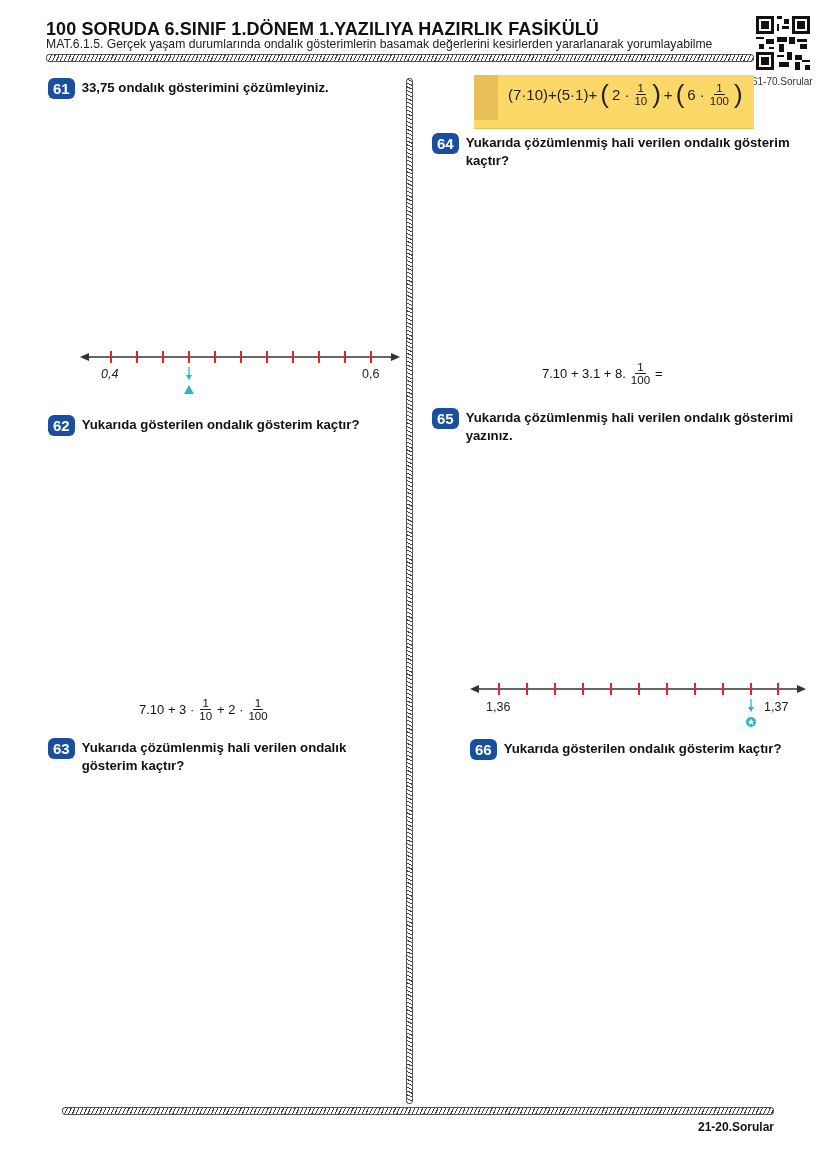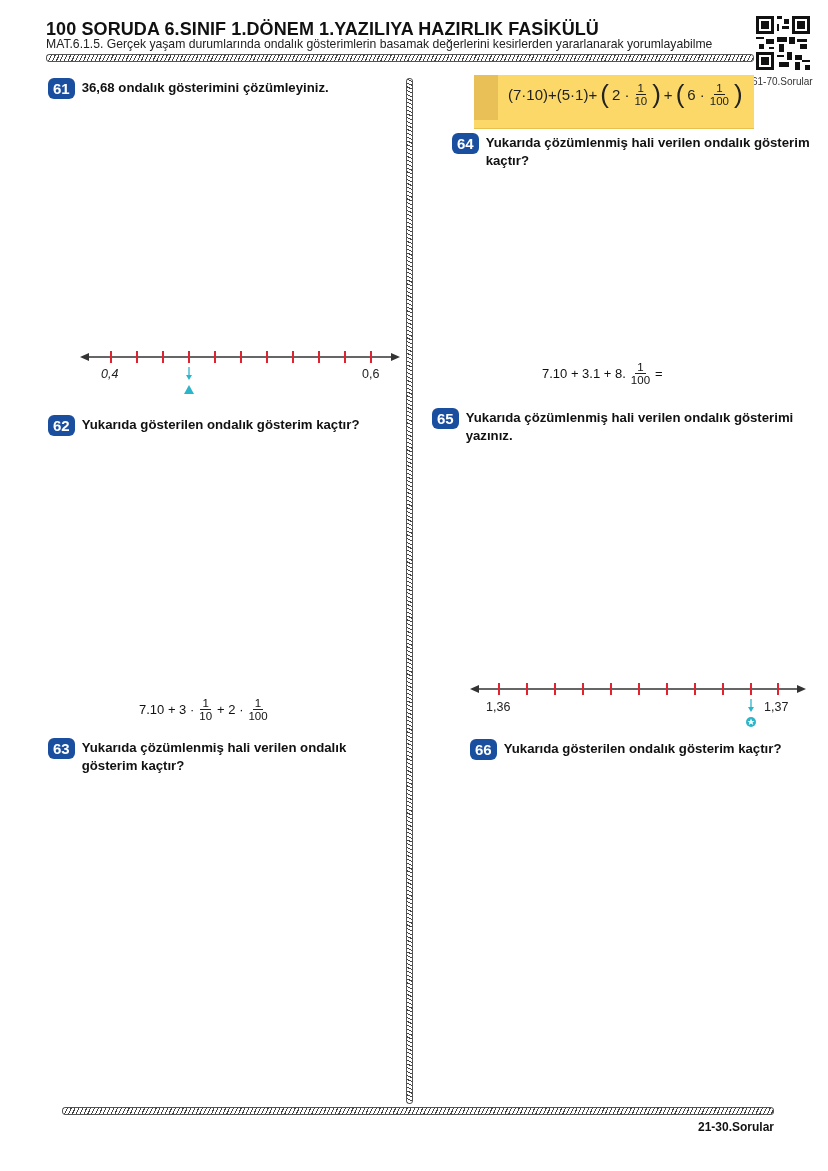--- a/index.html
+++ b/index.html
@@ -64,21 +64,21 @@
       <rect x="19" y="19" width="2" height="2"></rect>
       <rect x="5" y="12" width="2" height="1"></rect>
   </g>
 </svg>
 <div class="abs qr-label">61-70.Sorular</div>
 
 <div class="abs vrope" style="left:406px;top:78px;height:1024px;"></div>
 
 <div class="abs q" style="left:48px;top:78px;">
   <span class="badge">61</span>
-  <span class="text">36,68 ondalık gösterimini çözümleyiniz.</span>
+  <span class="text">33,75 ondalık gösterimini çözümleyiniz.</span>
 </div>
 
 <svg class="abs" style="left:80px;top:346px;" width="322" height="50">
   <line x1="6" y1="11" x2="314" y2="11" stroke="#333" stroke-width="1.6"></line>
   <polygon points="0,11 9,7 9,15" fill="#333"></polygon>
   <polygon points="320,11 311,7 311,15" fill="#333"></polygon>
   <g stroke="#e0242f" stroke-width="2">
     <line x1="31" y1="5" x2="31" y2="17"></line>
       <line x1="57" y1="5" x2="57" y2="17"></line>
       <line x1="83" y1="5" x2="83" y2="17"></line>
@@ -136,21 +136,21 @@
     <span class="paren">(</span>
     <span>6 ·</span>
     <span class="frac">
         <span class="num">1</span>
         <span>100</span>
       </span>
     <span class="paren">)</span>
   </div>
 </div>
 
-<div class="abs q" style="left:452px;top:133px;width:370px;">
+<div class="abs q" style="left:432px;top:133px;width:370px;">
   <span class="badge">64</span>
   <span class="text">Yukarıda çözümlenmiş hali verilen ondalık gösterim kaçtır?</span>
 </div>
 
 <div class="abs formula" style="left:542px;top:361px;">
   <span>7.10 + 3.1 + 8.</span>
   <span class="frac">
       <span class="num">1</span>
       <span>100</span>
     </span>
@@ -188,13 +188,13 @@
 </svg>
 <div class="abs nl-label" style="left:486px;top:700px;">1,36</div>
 <div class="abs nl-label" style="left:764px;top:700px;">1,37</div>
 
 <div class="abs q" style="left:440px;top:739px;margin-left:30px;">
   <span class="badge">66</span>
   <span class="text">Yukarıda gösterilen ondalık gösterim kaçtır?</span>
 </div>
 
 <div class="abs rope" style="left:62px;top:1107px;width:710px;"></div>
-<div class="abs footer">21-30.Sorular</div>
+<div class="abs footer">21-20.Sorular</div>
 
 </body></html>

